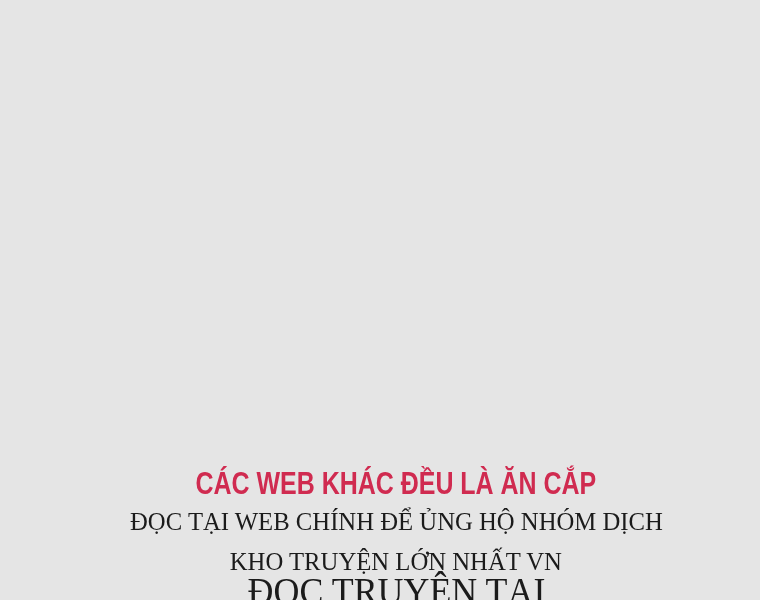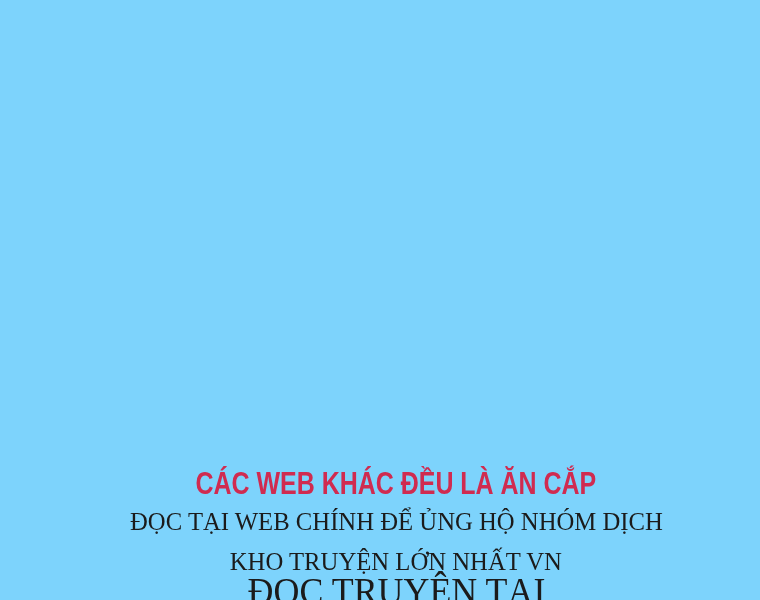--- a/index.html
+++ b/index.html
@@ -5,21 +5,21 @@
   html, body {
     margin: 0;
     padding: 0;
     background: #ffffff;
   }
   .page {
     position: relative;
     width: 760px;
     height: 600px;
     overflow: hidden;
-    background: #7dd3fc;
+    background: #e5e5e5;
     font-family: "Liberation Serif", serif;
   }
   
   .credit-block {
     position: absolute;
     left: 16px;            
     top: 0;
     width: 760px;
     height: 600px;
   }

